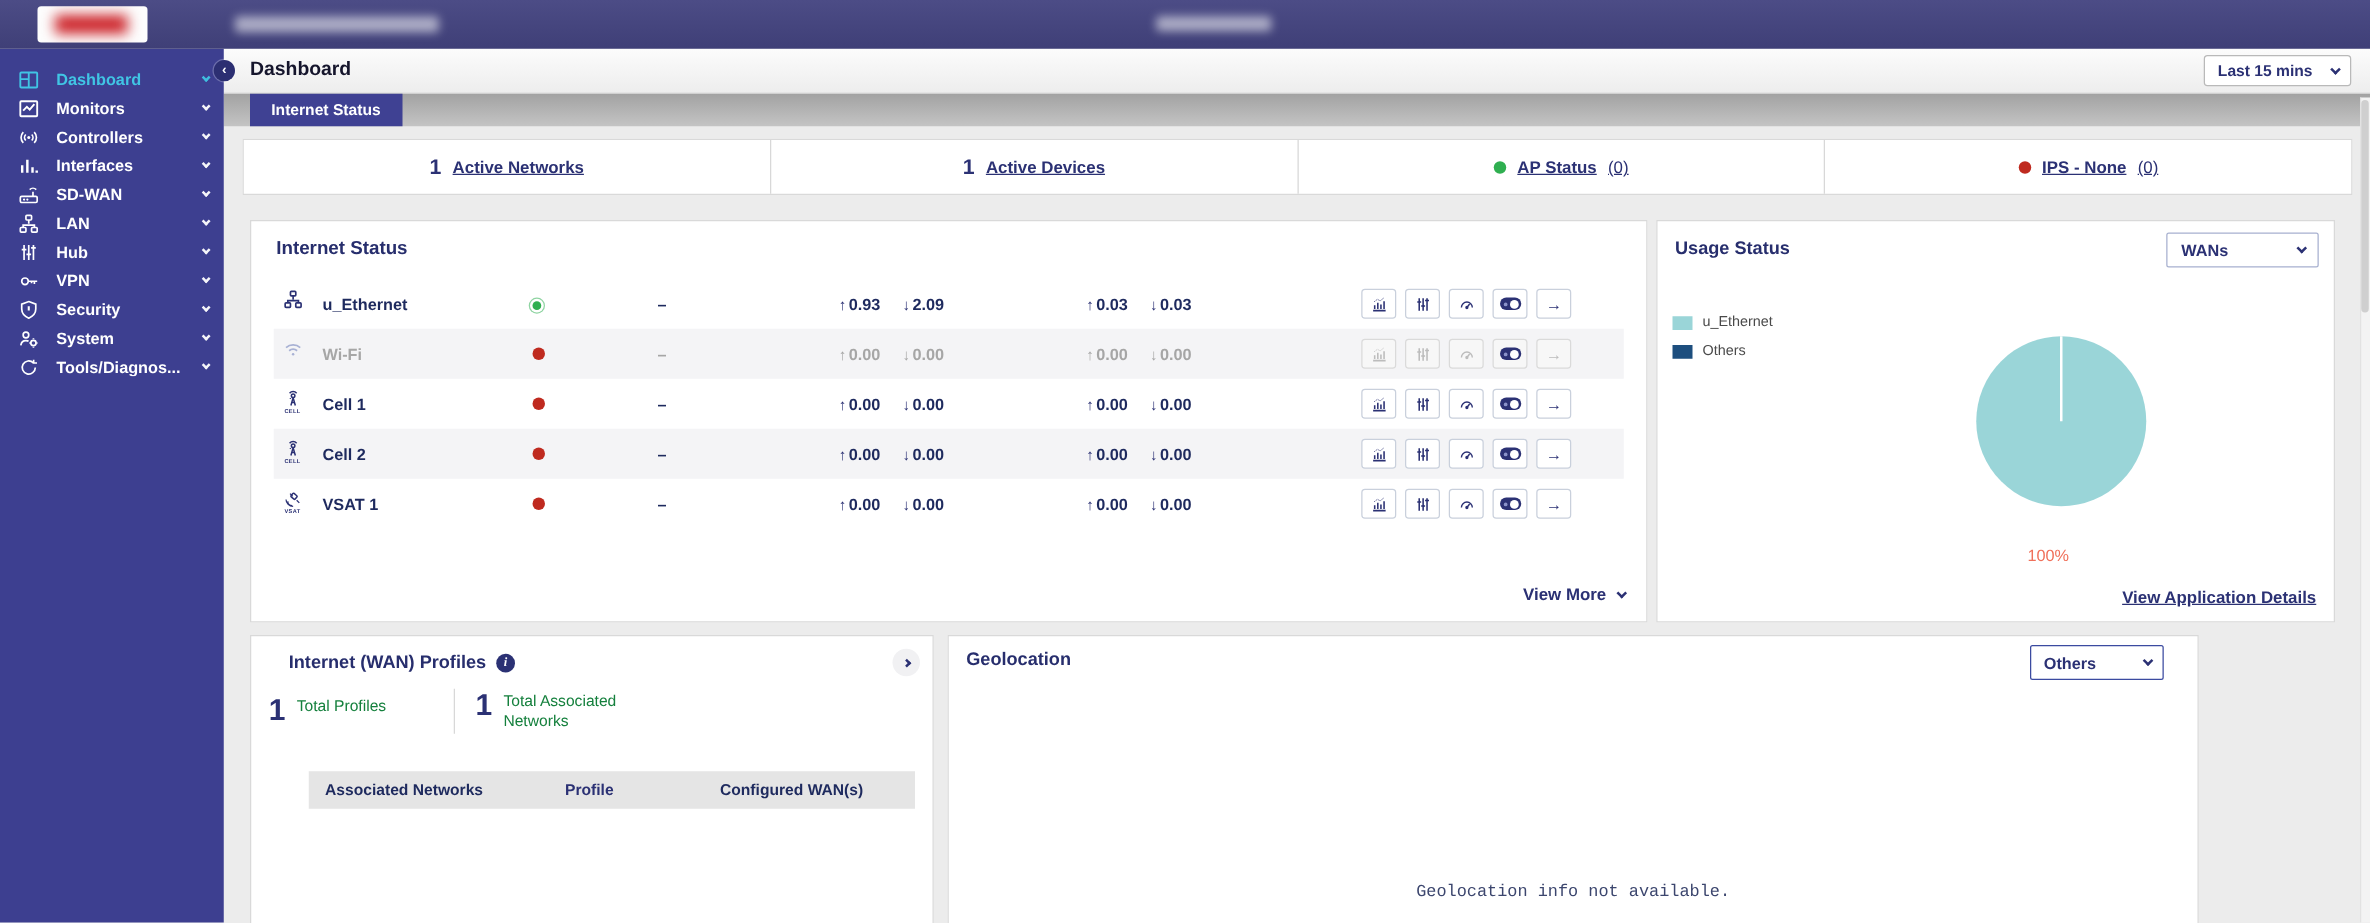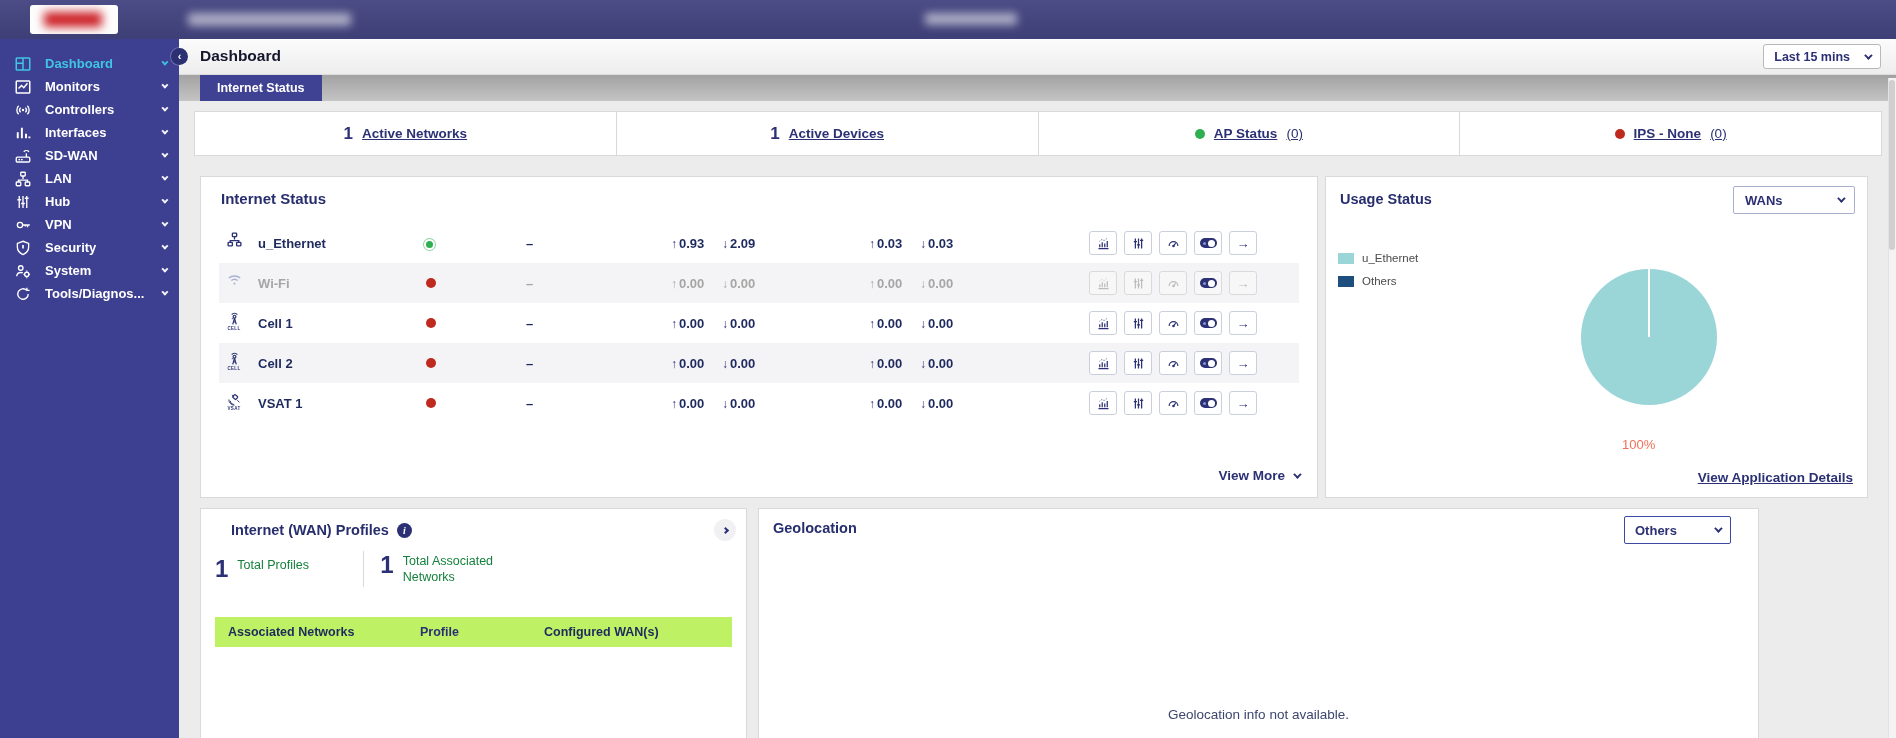--- a/index.html
+++ b/index.html
@@ -112,38 +112,38 @@
     display:flex; align-items:center; justify-content:center; font-family:"Liberation Serif",serif; font-style:italic; cursor:pointer; }
   .expand-btn { position:absolute; right:10px; top:10px; width:22px; height:22px; border-radius:50%; background:#f1f1f3;
     display:flex; align-items:center; justify-content:center; cursor:pointer; color:#2b3174; }
   .expand-btn .chev { transform:rotate(-45deg); width:5px; height:5px; }
   .stats { position:absolute; left:14px; top:42px; display:flex; align-items:center; gap:16px; }
   .stat { display:flex; align-items:flex-start; gap:9px; }
   .stat-val { font-size:24px; font-weight:bold; color:#2b3174; line-height:1.1; }
   .stat-lbl { font-size:12.5px; color:#15803d; width:110px; line-height:1.25; padding-top:2px; }
   .stat-div { width:1px; height:36px; background:#d8d8d8; }
   .ptbl { position:absolute; left:14px; right:14px; top:108px; }
-  .pthead { display:flex; align-items:center; height:30px; background:#bef264; font-size:12.5px; font-weight:bold; color:#2b3174; }
+  .pthead { display:flex; align-items:center; height:30px; background:#e5e5e5; font-size:12.5px; font-weight:bold; color:#2b3174;margin-left:32px; }
   .ptrow { display:flex; align-items:center; min-height:60px; background:#f7f7f8; font-size:13px; border-top:1px solid #eef0f4; }
   .pc1 { width:205px; padding-left:13px; font-weight:bold; color:#1e2a5e; }
   .pc2 { width:124px; color:#3277c3; }
   .pc3 { flex:1; color:#1e2a5e; line-height:1.5; padding-right:8px; }
   .pc3 .wans-rest { color:#4b74c9; }
   .pc4 { width:44px; }
   .pthead .pc2 { color:#2b3174; }
   .gauge-btn { width:30px; height:26px; border:1px solid #c9d0dc; border-radius:3px; background:#fff; color:#2b3174;
     display:flex; align-items:center; justify-content:center; cursor:pointer; }
   .gauge-btn svg { width:15px; height:15px; }
 
   
   .geo-card { left:579px; top:469px; width:1001px; height:310px; }
   .geo-card .card-title { position:absolute; left:14px; top:11px; font-size:14.5px; }
   .geo-select { position:absolute; right:27px; top:7px; width:107px; height:28px; border:1px solid #3b4aa0; border-radius:2px; background:#fff;
     display:flex; align-items:center; justify-content:space-between; padding:0 10px; font-size:13px; font-weight:bold; color:#2b3174; cursor:pointer; }
-  .geo-msg { position:absolute; left:0; right:0; top:198px; text-align:center; font-size:13.5px; color:#3c466e; }
+  .geo-msg { position:absolute; left:0; right:0; top:198px; text-align:center; font-size:13.5px; color:#3c466e;font-family:Liberation Mono, monospace; }
 
   
   .scroll-track { position:absolute; right:0; top:39px; bottom:0; width:8px; background:#f3f3f3; border-left:1px solid #e2e2e2; z-index:25; }
   .scroll-thumb { position:absolute; top:2px; right:1px; width:6px; height:170px; border-radius:3px; background:#cfcfcf; cursor:pointer; }
 </style>
 </head>
 <body>
 
 <div class="topbar">
   <div class="logo-box">

